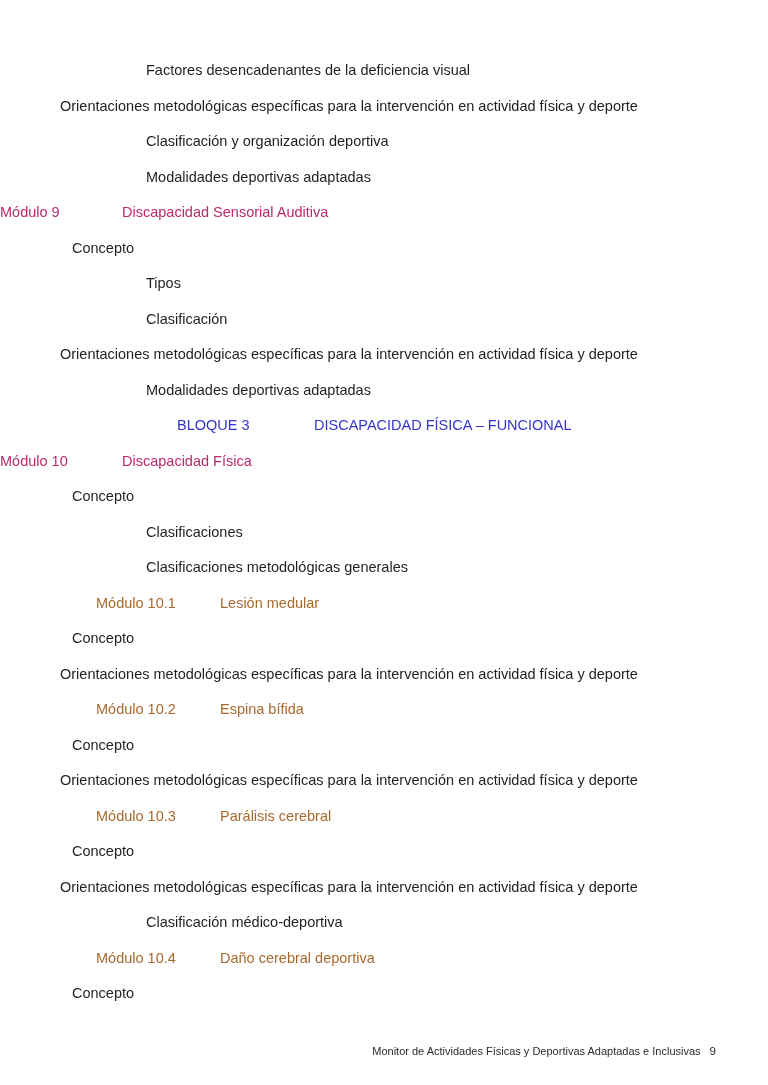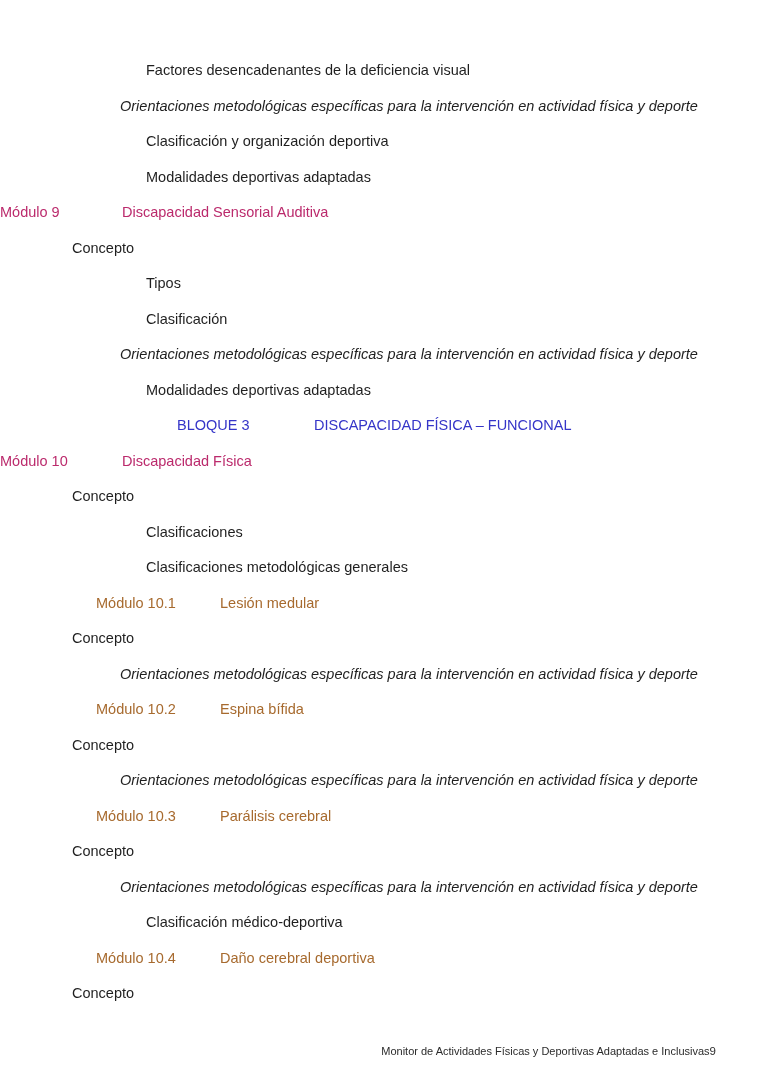--- a/index.html
+++ b/index.html
@@ -22,21 +22,21 @@
     top: 53px;
     left: 0;
     width: 768px;
   }
   .line {
     height: 35.5px;
     line-height: 35.5px;
     white-space: nowrap;
   }
   
-  .indent-l1 { margin-left: 120px; font-style: italic; }   
+  .indent-l1 { margin-left: 60px; }   
   .indent-l2 { margin-left: 146px; }   
   .indent-concepto { margin-left: 72px; }
   .module-row {
     display: flex;
     color: var(--module-color);
     gap: 26px;
   }
   .module-row .row-label { width: 96px; flex: 0 0 96px; }
   .submodule-row {
     display: flex;
@@ -54,20 +54,21 @@
   .bloque-row .row-label { width: 137px; flex: 0 0 137px; }
   .footer {
     position: absolute;
     top: 1044px;
     right: 52px;
     font-size: 11px;
     line-height: 15px;
     color: #2b2b2b;
     display: flex;
     align-items: flex-start;
+    gap: 9px;
     white-space: nowrap;
   }
   .footer .page-num { font-size: 11.5px; }
 </style>
 </head>
 <body>
 
 <div class="page">
   <div class="content">
 

